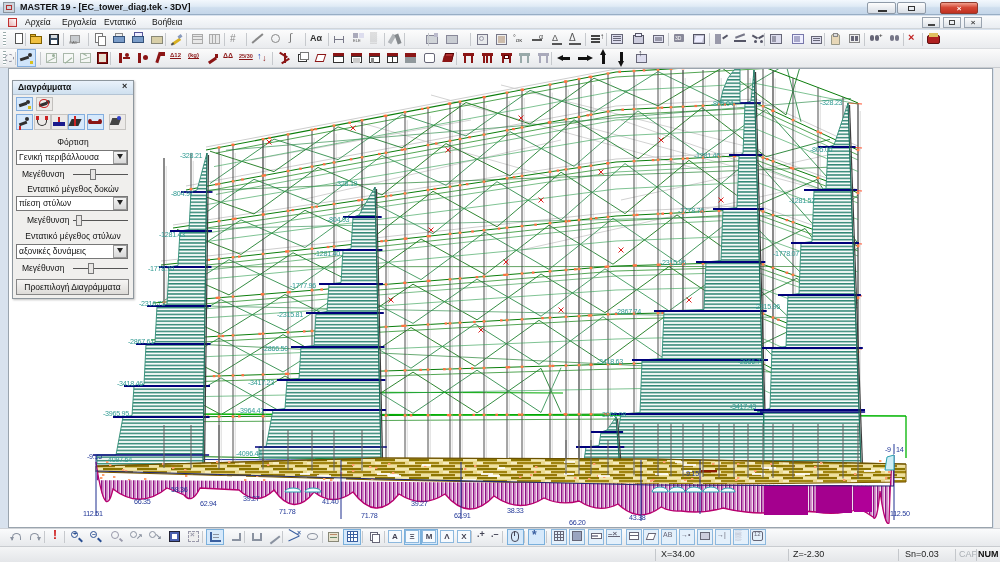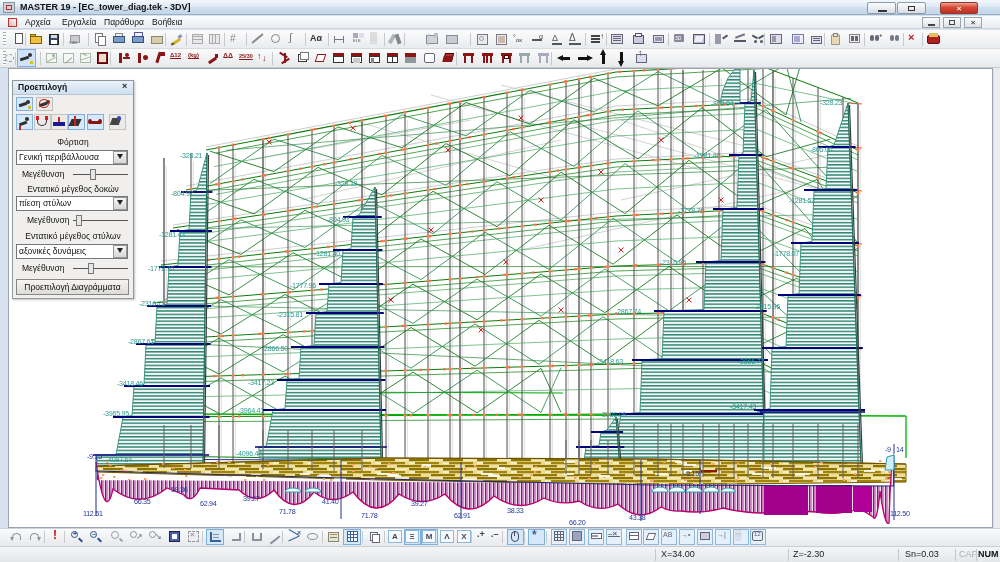--- a/index.html
+++ b/index.html
@@ -17,21 +17,21 @@
       <div style="position:absolute;left:10px;top:7px;width:9px;height:2px;background:#333;"></div>
     </div>
     <div style="position:absolute;left:897px;top:2px;width:29px;height:12px;background:linear-gradient(#fdfdfd,#d8dee6);border:1px solid #8e9aa8;border-radius:2px;">
       <div style="position:absolute;left:10px;top:3px;width:7px;height:5px;border:1px solid #333;"></div>
     </div>
     <div style="position:absolute;left:940px;top:2px;width:38px;height:12px;background:linear-gradient(#f2a08e,#d44836 45%,#c03020);border:1px solid #8e3a2e;border-radius:2px;text-align:center;font:bold 8px 'Liberation Sans';color:#fff;line-height:11px;">×</div>
     <div style="position:absolute;left:0;top:16px;width:1000px;height:13px;background:linear-gradient(#fafbfc,#e9edf2);border-bottom:1px solid #d0d5da;"></div>
     <div style="position:absolute;left:8px;top:18px;width:9px;height:9px;border:1px solid #c03030;background:linear-gradient(45deg,#e8b0b0,#fff);"></div>
     <div style="position:absolute;left:25px;top:16px;height:14px;font:8.5px 'Liberation Sans',sans-serif;color:#111;line-height:13px;">Αρχεία</div>
     <div style="position:absolute;left:62px;top:16px;height:13px;font:8.5px 'Liberation Sans',sans-serif;color:#111;line-height:13px;">Εργαλεία</div>
-    <div style="position:absolute;left:104px;top:16px;height:13px;font:8.5px 'Liberation Sans',sans-serif;color:#111;line-height:13px;">Παράθυρα</div>
+    <div style="position:absolute;left:104px;top:16px;height:13px;font:8.5px 'Liberation Sans',sans-serif;color:#111;line-height:13px;">Εντατικό</div>
     <div style="position:absolute;left:152px;top:16px;height:13px;font:8.5px 'Liberation Sans',sans-serif;color:#111;line-height:13px;">Βοήθεια</div>
     <div style="position:absolute;left:922px;top:17px;width:18px;height:11px;background:linear-gradient(#fcfcfc,#dde2e8);border:1px solid #9aa4b0;">
       <div style="position:absolute;left:5px;top:6px;width:7px;height:2px;background:#444;"></div>
     </div>
     <div style="position:absolute;left:943px;top:17px;width:18px;height:11px;background:linear-gradient(#fcfcfc,#dde2e8);border:1px solid #9aa4b0;">
       <div style="position:absolute;left:5px;top:2px;width:6px;height:5px;border:1px solid #444;"></div>
     </div>
     <div style="position:absolute;left:964px;top:17px;width:18px;height:11px;background:linear-gradient(#fcfcfc,#dde2e8);border:1px solid #9aa4b0;text-align:center;font:bold 8px 'Liberation Sans';color:#444;line-height:10px;">×</div>
     <div style="position:absolute;left:0;top:30px;width:1000px;height:19px;background:linear-gradient(#fcfcfc,#e9ebee);border-bottom:1px solid #d8dadd;"></div>
     <div style="position:absolute;left:0;top:49px;width:1000px;height:19px;background:linear-gradient(#fbfbfb,#e7e9ec);border-bottom:1px solid #c9ccd0;"></div>
@@ -1586,21 +1586,21 @@
 <text x="889.0" y="516.0" fill="#223898" font-size="7.2" text-anchor="start" letter-spacing="-0.3px">112.50</text>
 <text x="884.0" y="452.0" fill="#223898" font-size="7.2" text-anchor="start" letter-spacing="-0.3px">-9</text>
 <text x="895.0" y="452.0" fill="#223898" font-size="7.2" text-anchor="start" letter-spacing="-0.3px">14</text>
 <line x1="893.0" y1="444.0" x2="893.0" y2="454.0" stroke="#223898" stroke-width="1"></line>
 <text x="683.0" y="476.0" fill="#223898" font-size="7.2" text-anchor="start" letter-spacing="-0.3px">-9.15</text>
 <text x="86.0" y="459.0" fill="#223898" font-size="7.2" text-anchor="start" letter-spacing="-0.3px">-9.15</text>
 </svg>
 </div>
 <div style="position:absolute;left:12px;top:80px;width:122px;height:219px;background:#f0efed;border:1px solid #8e979e;box-shadow:1px 1px 2px rgba(0,0,0,.25);"></div>
 <div style="position:absolute;left:13px;top:81px;width:120px;height:14px;background:linear-gradient(#eaf2fb,#cfe0ef);border-bottom:1px solid #b4c4d4;"></div>
-<div style="position:absolute;left:18px;top:82px;font:bold 8.5px 'Liberation Sans';color:#111;">Προεπιλογή</div>
+<div style="position:absolute;left:18px;top:82px;font:bold 8.5px 'Liberation Sans';color:#111;">Διαγράμματα</div>
 <div style="position:absolute;left:122px;top:81px;font:bold 9px 'Liberation Sans';color:#222;">×</div>
 <div style="position:absolute;left:16px;top:97px;width:17px;height:14px;background:#d6e9fc;border:1px solid #84aede;"></div>
 <div style="position:absolute;left:36px;top:97px;width:17px;height:14px;background:#eceae8;border:1px solid #c2c0bd;"></div>
 <div style="position:absolute;left:19px;top:103px;width:8px;height:3px;background:#303030;transform:rotate(-18deg);"></div>
 <div style="position:absolute;left:26px;top:100px;width:4px;height:4px;background:#303030;border-radius:50%;"></div>
 <div style="position:absolute;left:28px;top:106px;width:3px;height:3px;background:#d8c020;"></div>
 <div style="position:absolute;left:39px;top:103px;width:8px;height:3px;background:#303030;transform:rotate(-18deg);"></div>
 <div style="position:absolute;left:46px;top:100px;width:4px;height:4px;background:#303030;border-radius:50%;"></div>
 <div style="position:absolute;left:39px;top:99px;width:10px;height:9px;border-radius:50%;border:1.4px solid #cc2222;"></div>
 <div style="position:absolute;left:16px;top:114px;width:17px;height:16px;background:#d6e9fc;border:1px solid #84aede;"></div>

